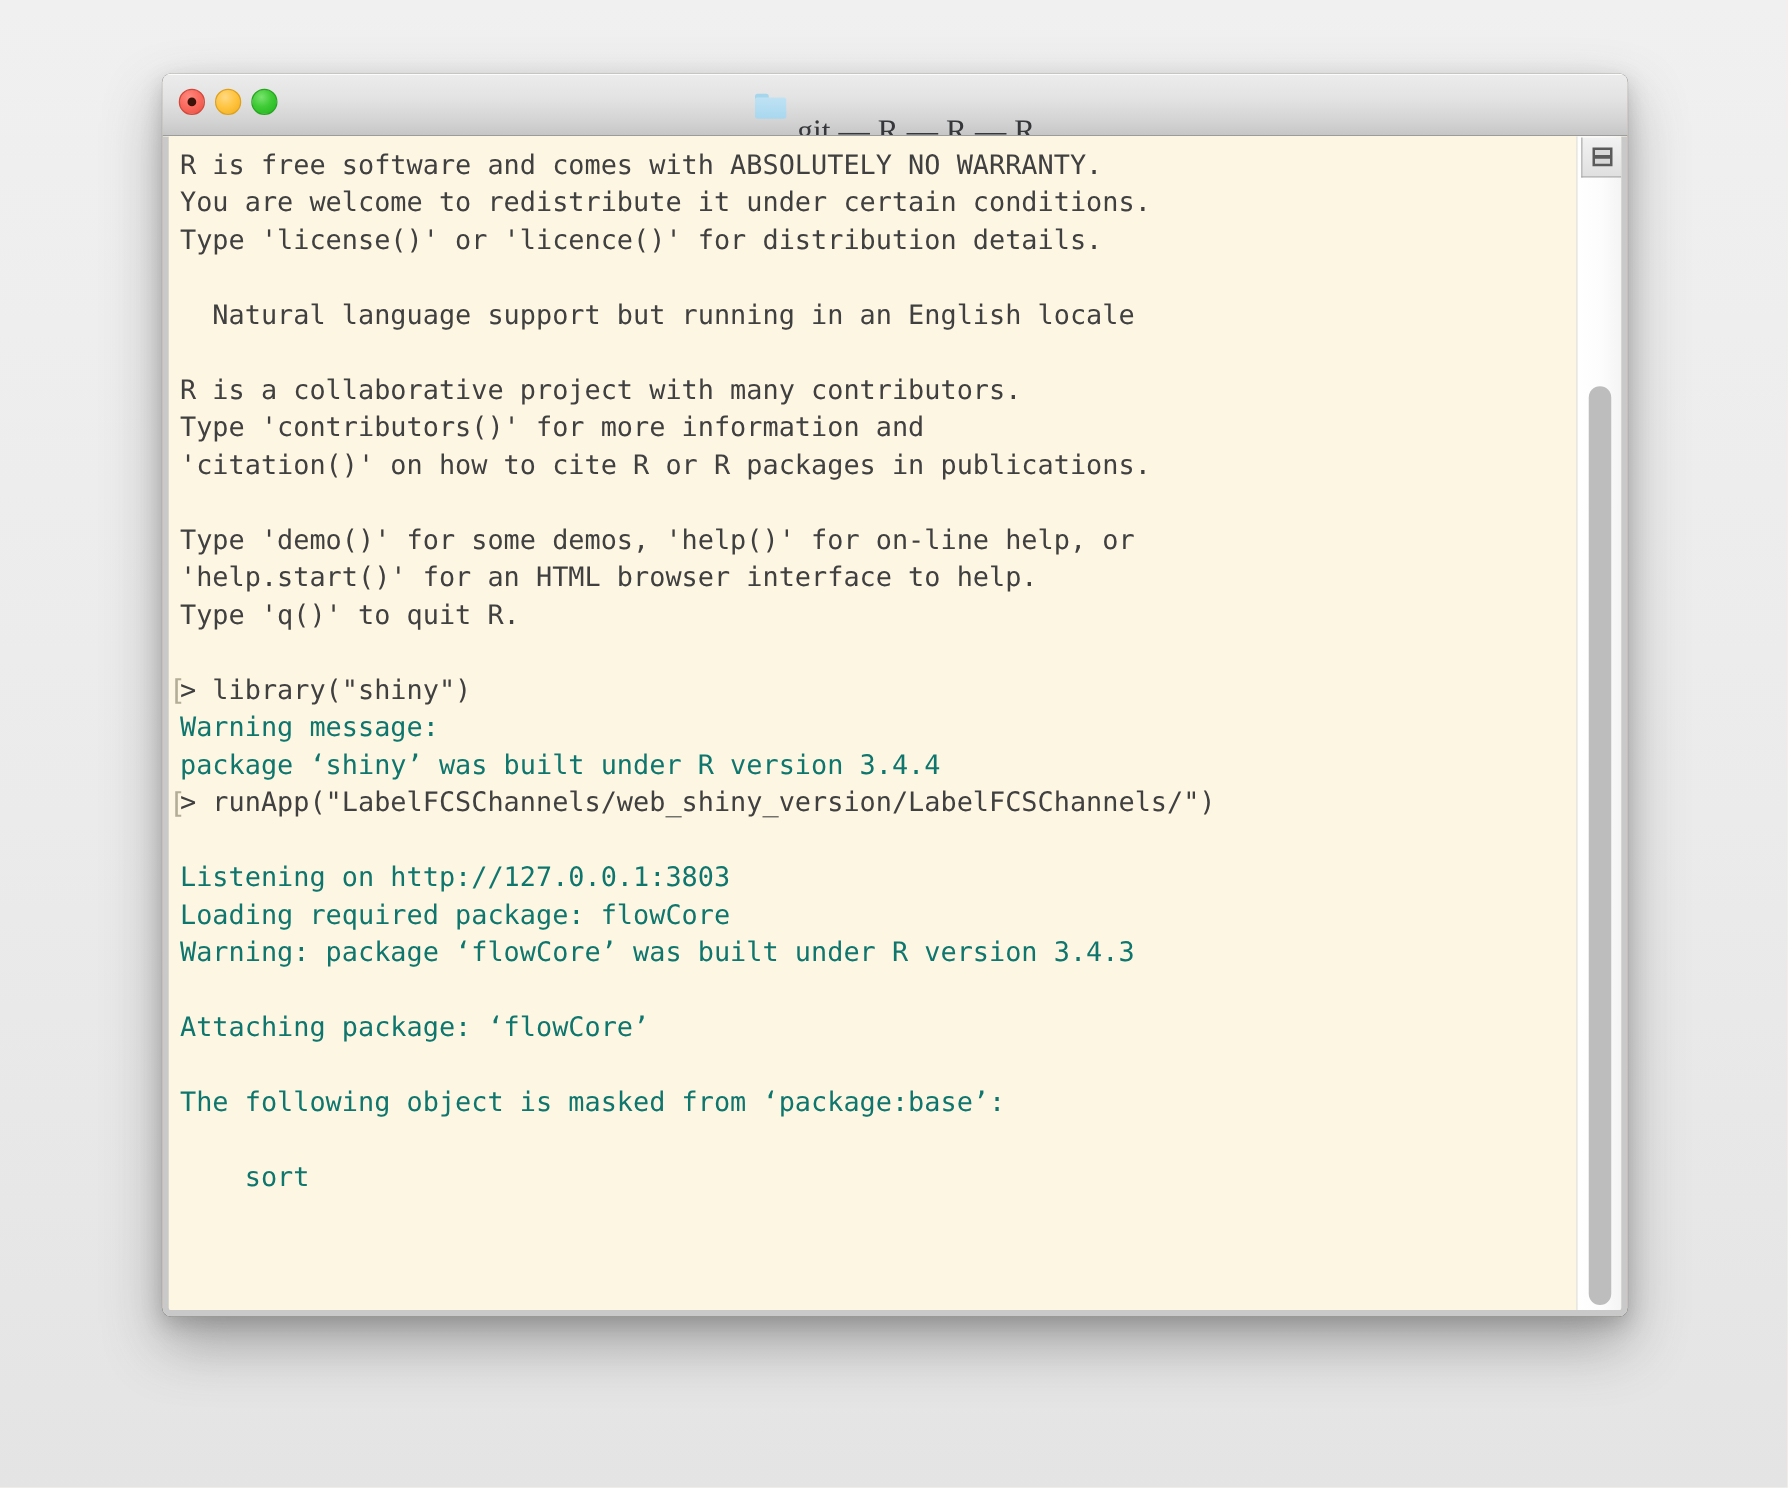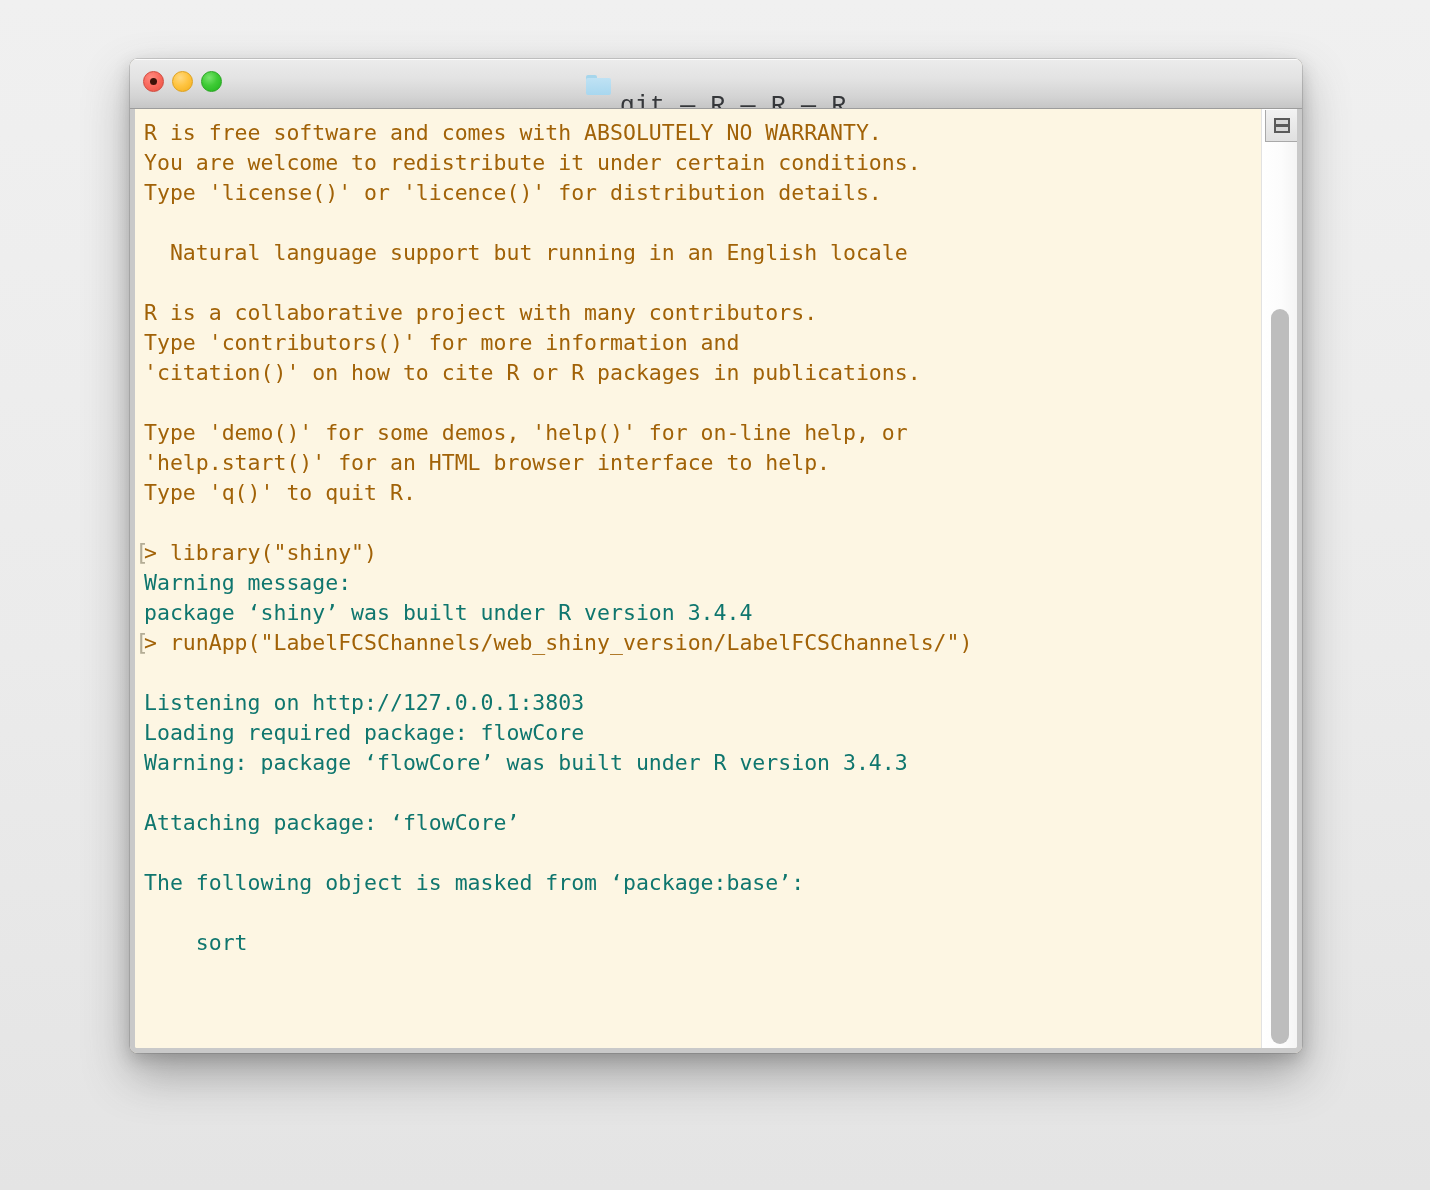--- a/index.html
+++ b/index.html
@@ -111,21 +111,21 @@
     background: #a6d6ec;
   }
   #folder-icon .body {
     position: absolute;
     left: 0; top: 3.5px;
     width: 25px; height: 16.5px;
     border-radius: 2px;
     background: linear-gradient(180deg, #bfe2f4 0%, #a8d7ef 100%);
   }
   #window-title {
-    font-family: Liberation Mono, monospace;
+    font-family: Liberation Serif, serif;
     font-size: 25px;
     color: #35373a;
     letter-spacing: 0.1px;
     white-space: nowrap;
     margin-top: 44px;
   }
 
   
   #content-frame {
     position: absolute;
@@ -163,21 +163,21 @@
     white-space: pre;
     letter-spacing: 0px;
   }
 
   .line {
     position: relative;
     height: 30px;
     padding-left: 9px;
     color: #0f766e;
   }
-  .line.dim { color: #a16207; }
+  .line.dim { color: #404040; }
   .line.blank { color: transparent; }
 
   
   .line.cmd::before {
     content: "[";
     position: absolute;
     left: 0px;
     top: 0;
     color: #b4ad96;
     font-size: 23px;

